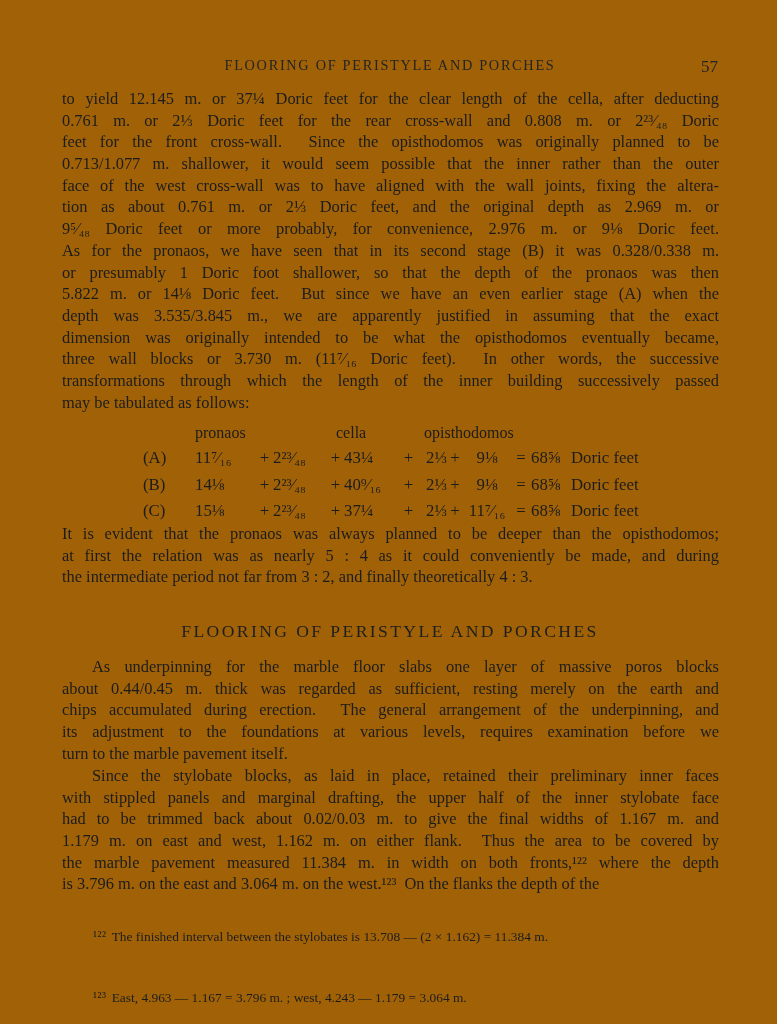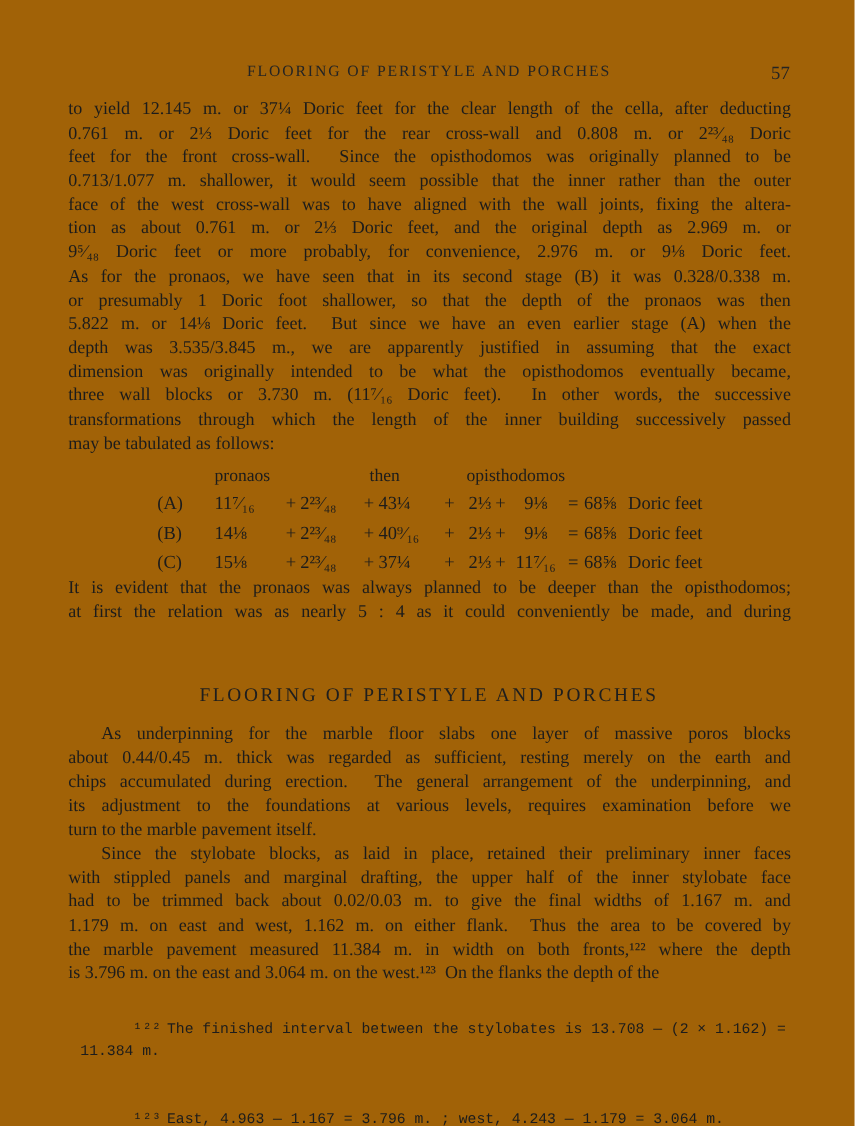--- a/index.html
+++ b/index.html
@@ -100,21 +100,20 @@
   
   .footnotes {
     position: absolute;
     top: 906px; left: 62px; width: 657px;
     font-size: 13.4px;
   }
   .footnote {
     line-height: 20.6px;
     padding-left: 11px;
     white-space: pre-wrap;
-    font-family: Liberation Mono, monospace;
   }
   .fn-marker { letter-spacing: 0.5px; padding-right: 5px; }
 </style>
 </head>
 <body>
 
 <div class="page">
 
   <div class="running-head">
     <span>FLOORING OF PERISTYLE AND PORCHES</span>
@@ -135,21 +134,21 @@
       <div class="line">depth was 3.535/3.845 m., we are apparently justified in assuming that the exact</div>
       <div class="line">dimension was originally intended to be what the opisthodomos eventually became,</div>
       <div class="line">three wall blocks or 3.730 m. (11⁷⁄₁₆ Doric feet).  In other words, the successive</div>
       <div class="line">transformations through which the length of the inner building successively passed</div>
       <div class="line line-last">may be tabulated as follows:</div>
     </div>
 
   <div class="eq-table">
     <div class="eq-headers">
       <span class="eq-h h1">pronaos</span>
-      <span class="eq-h h2">then</span>
+      <span class="eq-h h2">cella</span>
       <span class="eq-h h3">opisthodomos</span>
     </div>
     <div class="eq-row">
       <span class="cl">(A)</span>
       <span class="c1">11⁷⁄₁₆</span>
       <span class="op">+</span>
       <span class="c2">2²³⁄₄₈</span>
       <span class="op2">+</span>
       <span class="c3">43¼</span>
       <span class="op3">+</span>
@@ -188,20 +187,21 @@
       <span class="c5">11⁷⁄₁₆</span>
       <span class="eqs">=</span>
       <span class="ct">68⅝</span>
       <span class="cu">Doric feet</span>
     </div>
   </div>
 
   <div class="para p-evident">
       <div class="line">It is evident that the pronaos was always planned to be deeper than the opisthodomos;</div>
       <div class="line">at first the relation was as nearly 5 : 4 as it could conveniently be made, and during</div>
+      <div class="line line-last">the intermediate period not far from 3 : 2, and finally theoretically 4 : 3.</div>
     </div>
 
   <h2 class="section-heading">FLOORING OF PERISTYLE AND PORCHES</h2>
 
   <div class="para p-underpinning indent">
       <div class="line">As underpinning for the marble floor slabs one layer of massive poros blocks</div>
       <div class="line">about 0.44/0.45 m. thick was regarded as sufficient, resting merely on the earth and</div>
       <div class="line">chips accumulated during erection.  The general arrangement of the underpinning, and</div>
       <div class="line">its adjustment to the foundations at various levels, requires examination before we</div>
       <div class="line line-last">turn to the marble pavement itself.</div>

